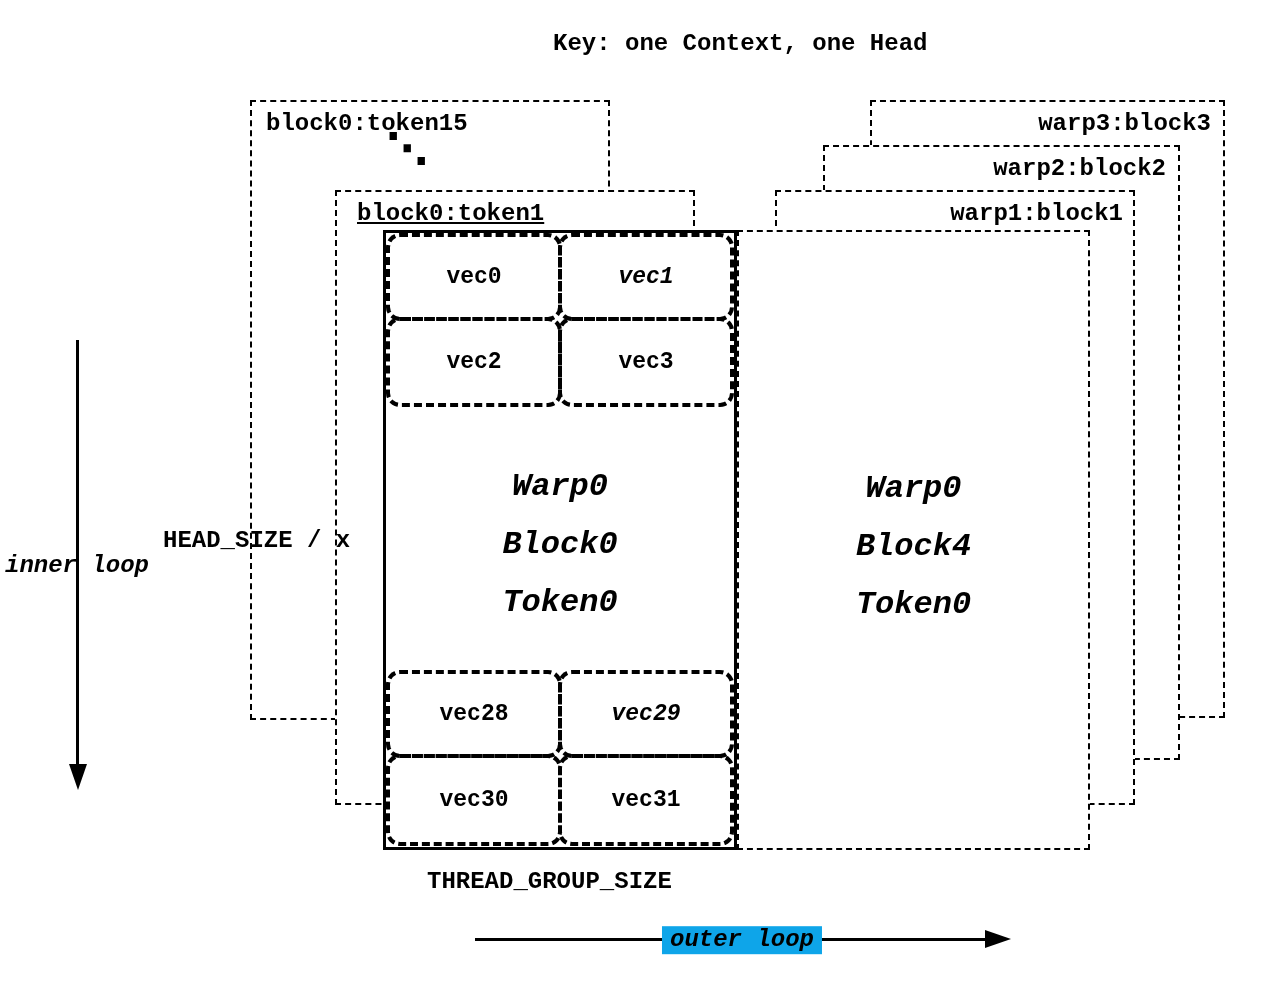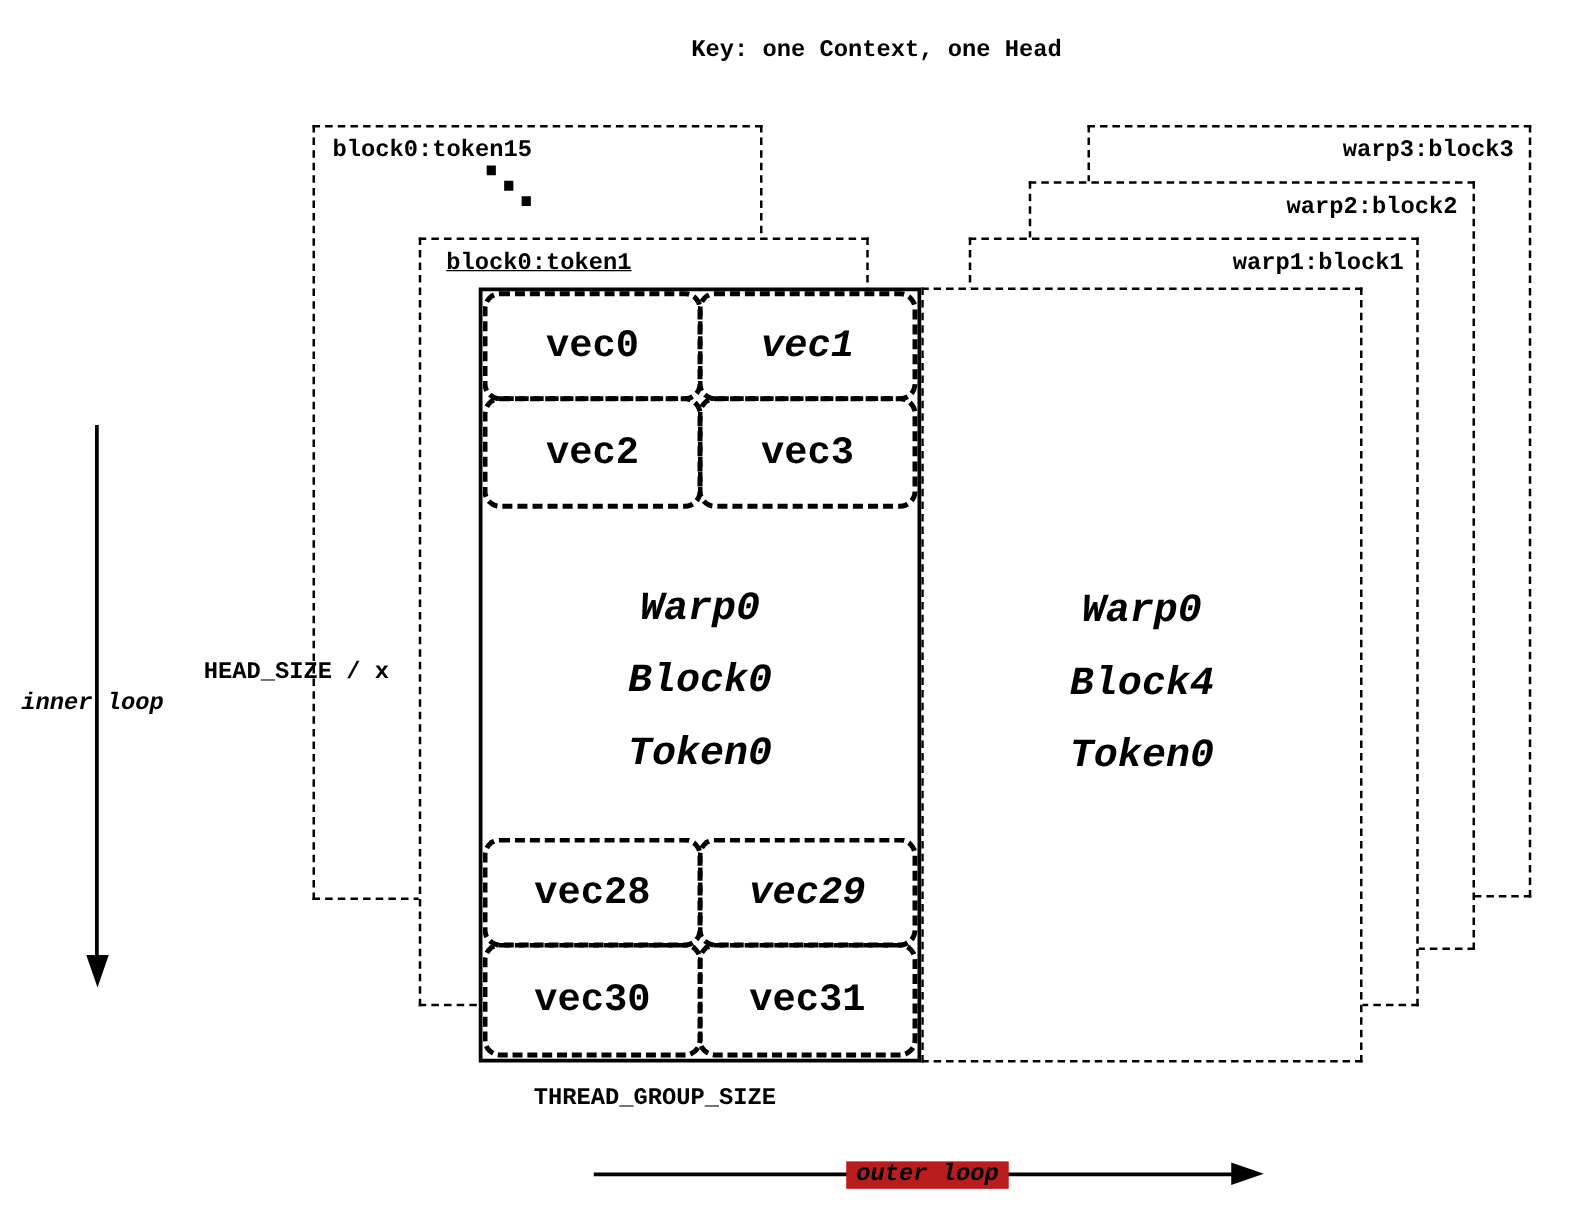--- a/index.html
+++ b/index.html
@@ -7,29 +7,29 @@
     width: 1264px; height: 984px;
     position: relative; overflow: hidden;
     background: #ffffff; color: #000000;
     font-family: "Liberation Mono", "DejaVu Sans Mono", monospace;
   }
   .abs { position: absolute; }
   .box { position: absolute; background: #ffffff; box-sizing: border-box; }
   .dash-thin { border: 2px dashed #000000; }
   .solid { border: 3px solid #000000; }
   .lbl {
-    font-weight: bold; font-size: 19px; line-height: 1.15;
+    font-weight: bold; font-size: 24px; line-height: 1.15;
     white-space: nowrap; color: #000000;
   }
   .corner-label { position: absolute; top: 8px; }
   .vec {
     position: absolute; box-sizing: border-box;
     border: 4px dashed #000000; border-radius: 14px;
     display: flex; align-items: center; justify-content: center;
-    font-weight: bold; font-size: 31px;
+    font-weight: bold; font-size: 23px;
   }
   .center-text {
     position: absolute; left: 0; right: 0; text-align: center;
     font-weight: bold; font-style: italic;
     font-size: 32px; line-height: 58px;
   }
   .hline { position: absolute; background: #000000; height: 3px; }
   .vline { position: absolute; background: #000000; width: 3px; }
   .arrow-head-down {
     position: absolute; width: 0; height: 0;
@@ -95,20 +95,20 @@
   <div class="vec" style="left: 0px; top: 437px; width: 176px; height: 88px;">vec28</div>
   <div class="vec" style="left: 172px; top: 437px; width: 176px; height: 88px; font-style: italic;">vec29</div>
   <div class="vec" style="left: 0px; top: 521px; width: 176px; height: 92px;">vec30</div>
   <div class="vec" style="left: 172px; top: 521px; width: 176px; height: 92px;">vec31</div>
 </div>
 
 <div class="abs lbl" style="left: 163px; top: 527px; z-index: 7;">HEAD_SIZE / x</div>
 
 <div class="vline" style="left: 76px; top: 340px; height: 428px; z-index: 7;"></div>
 <div class="arrow-head-down" style="left: 69px; top: 764px; z-index: 7;"></div>
-<div class="abs lbl italic" style="left: 17px; top: 552px; z-index: 7;">inner loop</div>
+<div class="abs lbl italic" style="left: 5px; top: 552px; z-index: 7;">inner loop</div>
 
 <div class="abs lbl" style="left: 427px; top: 868px; z-index: 7;">THREAD_GROUP_SIZE</div>
 
 <div class="hline" style="left: 475px; top: 938px; width: 513px; z-index: 7;"></div>
 <div class="arrow-head-right" style="left: 985px; top: 930px; z-index: 7;"></div>
 <div class="abs lbl italic" style="left: 742px; top: 940px; transform: translate(-50%, -50%);
-            background: #b91c1c; padding: 0 8px; z-index: 8;">outer loop</div>
+            background: #0ea5e9; padding: 0 8px; z-index: 8;">outer loop</div>
 
 </body></html>

